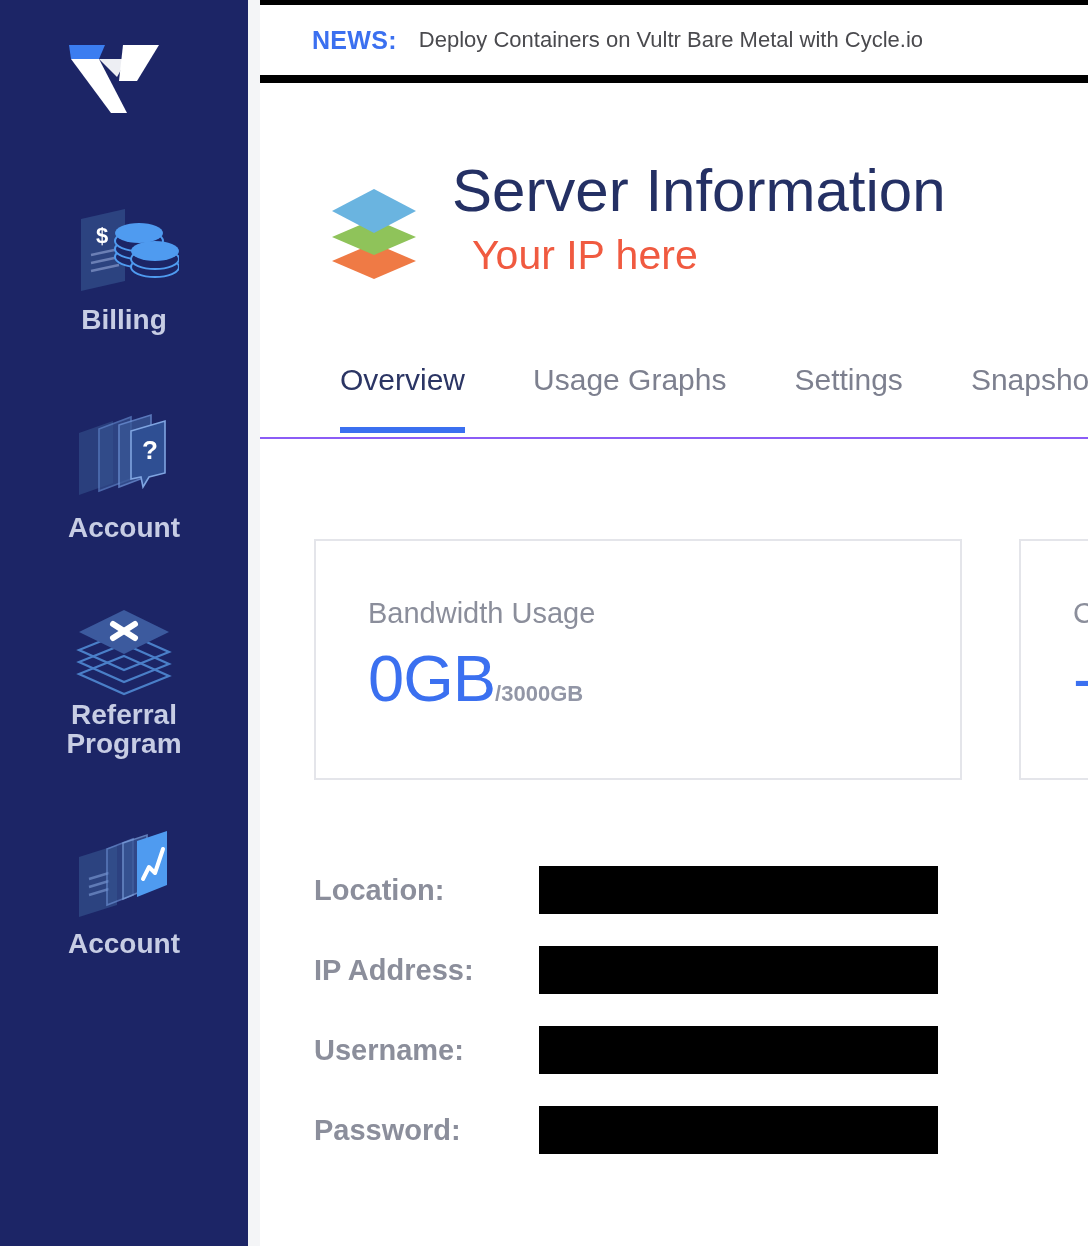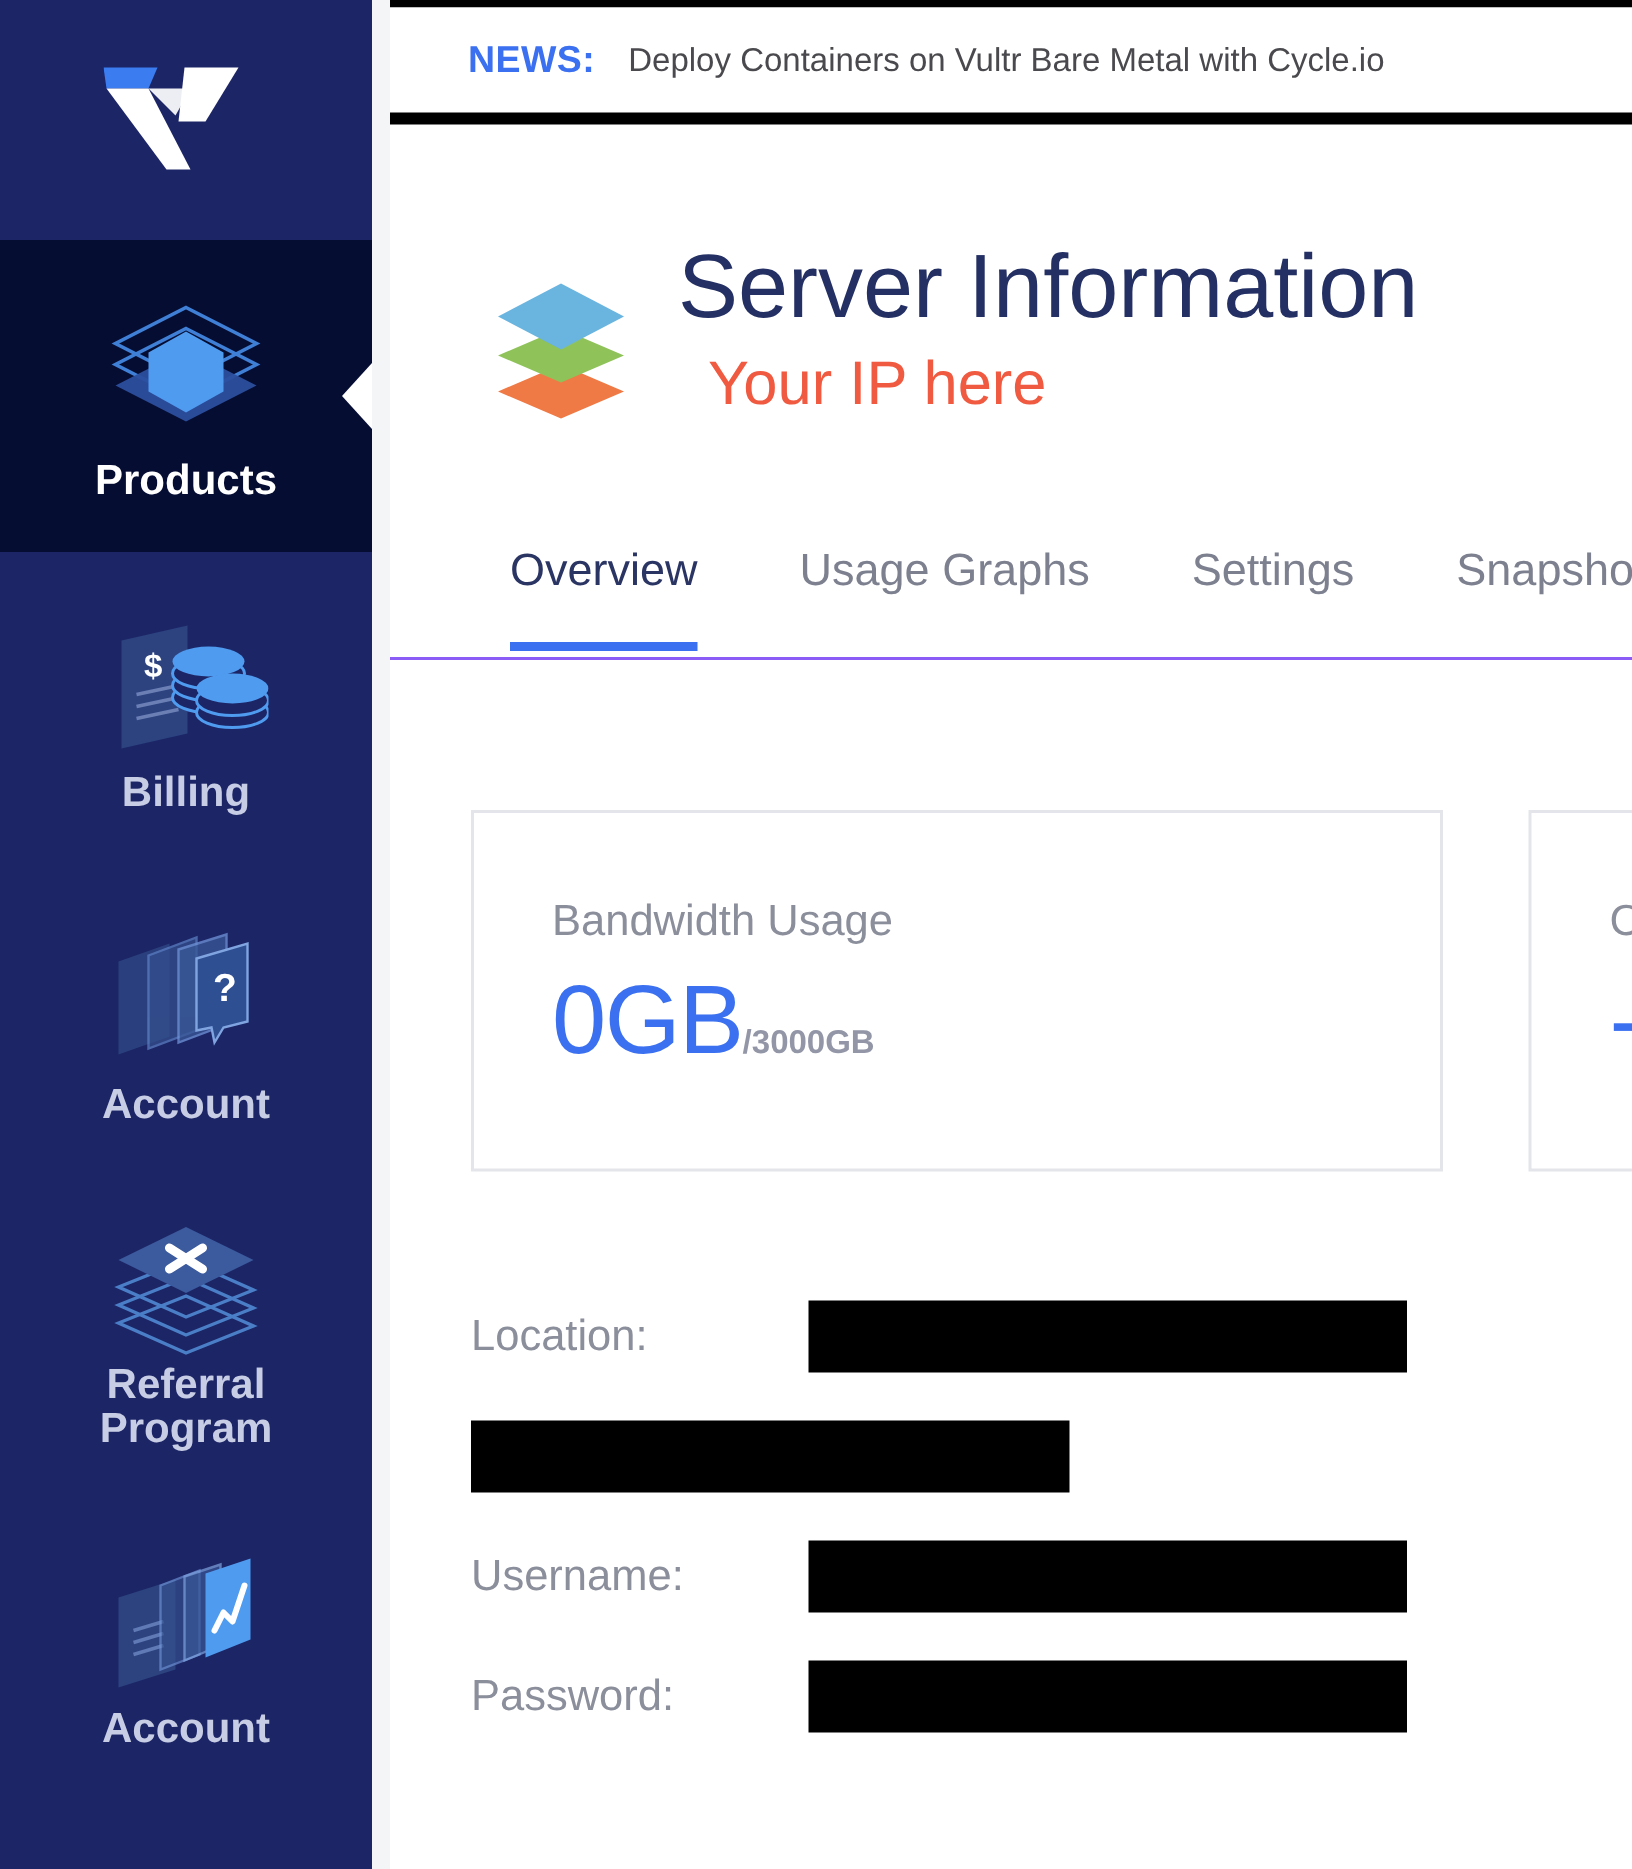--- a/index.html
+++ b/index.html
@@ -204,20 +204,21 @@
     color: #9296a6;
     font-size: 22px;
     font-weight: bold;
   }
 
   
   .info-list {
     position: relative;
     margin-top: 70px;
     padding-left: 54px;
+    font-weight: bold;
   }
   .info-row {
     display: flex;
     align-items: center;
     height: 80px;
   }
   .info-label {
     width: 225px;
     color: #8b8e9b;
     font-size: 29px;
@@ -240,34 +241,20 @@
 
     <div class="logo-cell">
       <svg class="logo-svg" width="110" height="78" viewBox="0 0 110 78">
         <polygon points="0,4 36,4 30,18 2,18" fill="#3b7df0"></polygon>
         <polygon points="2,18 30,18 58,72 42,72" fill="#ffffff"></polygon>
         <polygon points="30,18 58,18 48,36" fill="#ffffff" opacity="0.92"></polygon>
         <polygon points="54,4 90,4 68,40 50,40" fill="#ffffff"></polygon>
       </svg>
     </div>
 
-    <a class="nav-item active">
-      <span class="active-arrow"></span>
-      <span class="nav-icon">
-        <svg width="106" height="98" viewBox="0 0 106 98">
-          <g fill="none" stroke="#3f7fd6" stroke-width="2.4">
-            <polygon points="53,6 100,30 53,54 6,30"></polygon>
-            <polygon points="53,20 100,44 53,68 6,44"></polygon>
-          </g>
-          <polygon points="53,34 100,58 53,82 6,58" fill="#2c4f9e" opacity="0.95"></polygon>
-          <polygon points="53,22 78,36 78,62 53,76 28,62 28,36" fill="#4f9bf0"></polygon>
-        </svg>
-      </span>
-      <span class="nav-label">Products</span>
-    </a>
 
     <a class="nav-item">
       <span class="nav-icon">
         <svg width="110" height="98" viewBox="0 0 110 98">
           <polygon points="12,20 56,10 56,82 12,92" fill="#2c4380"></polygon>
           <text x="27" y="44" font-family="Liberation Sans, sans-serif" font-size="22" font-weight="bold" fill="#ffffff">$</text>
           <g stroke="#6b7fb5" stroke-width="2.4">
             <line x1="22" y1="56" x2="50" y2="50"></line>
             <line x1="22" y1="64" x2="50" y2="58"></line>
             <line x1="22" y1="72" x2="50" y2="66"></line>
@@ -386,20 +373,21 @@
     </div>
 
     <div class="info-list">
 
       <div class="info-row">
         <div class="info-label">Location:</div>
         <div class="redacted"></div>
       </div>
 
       <div class="info-row">
+        <div class="info-label">IP Address:</div>
         <div class="redacted"></div>
       </div>
 
       <div class="info-row">
         <div class="info-label">Username:</div>
         <div class="redacted"></div>
       </div>
 
       <div class="info-row">
         <div class="info-label">Password:</div>

